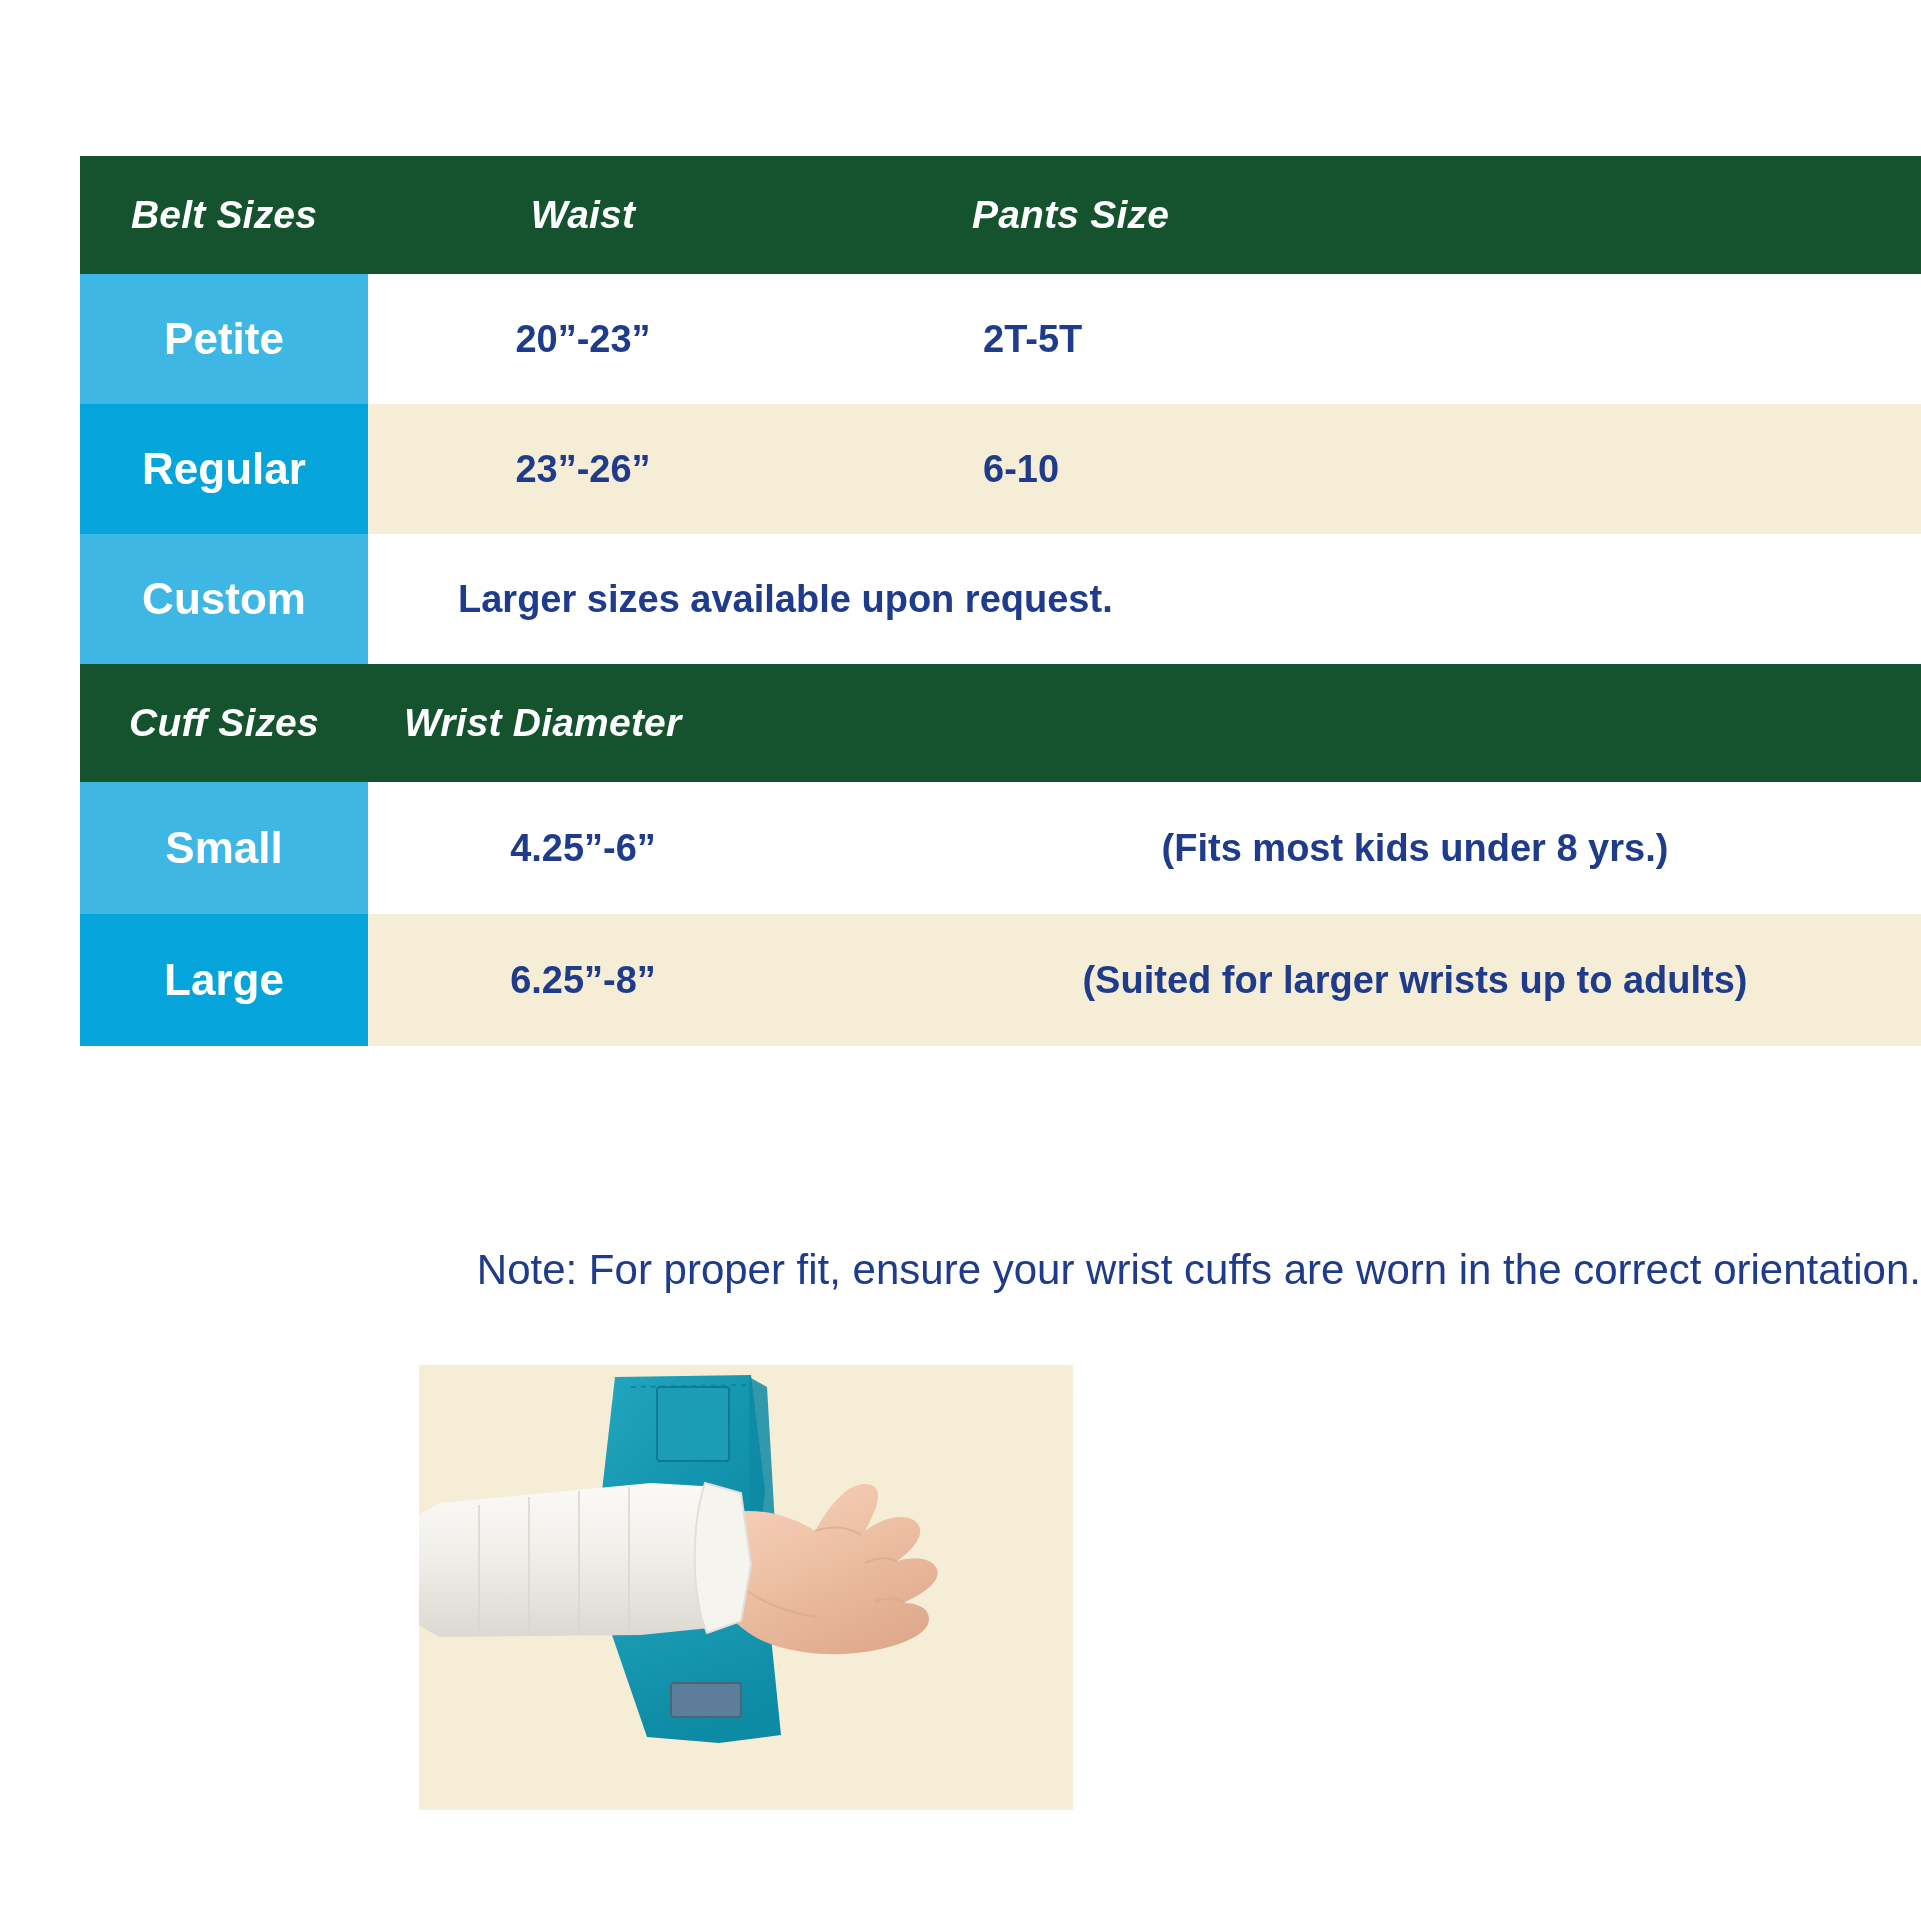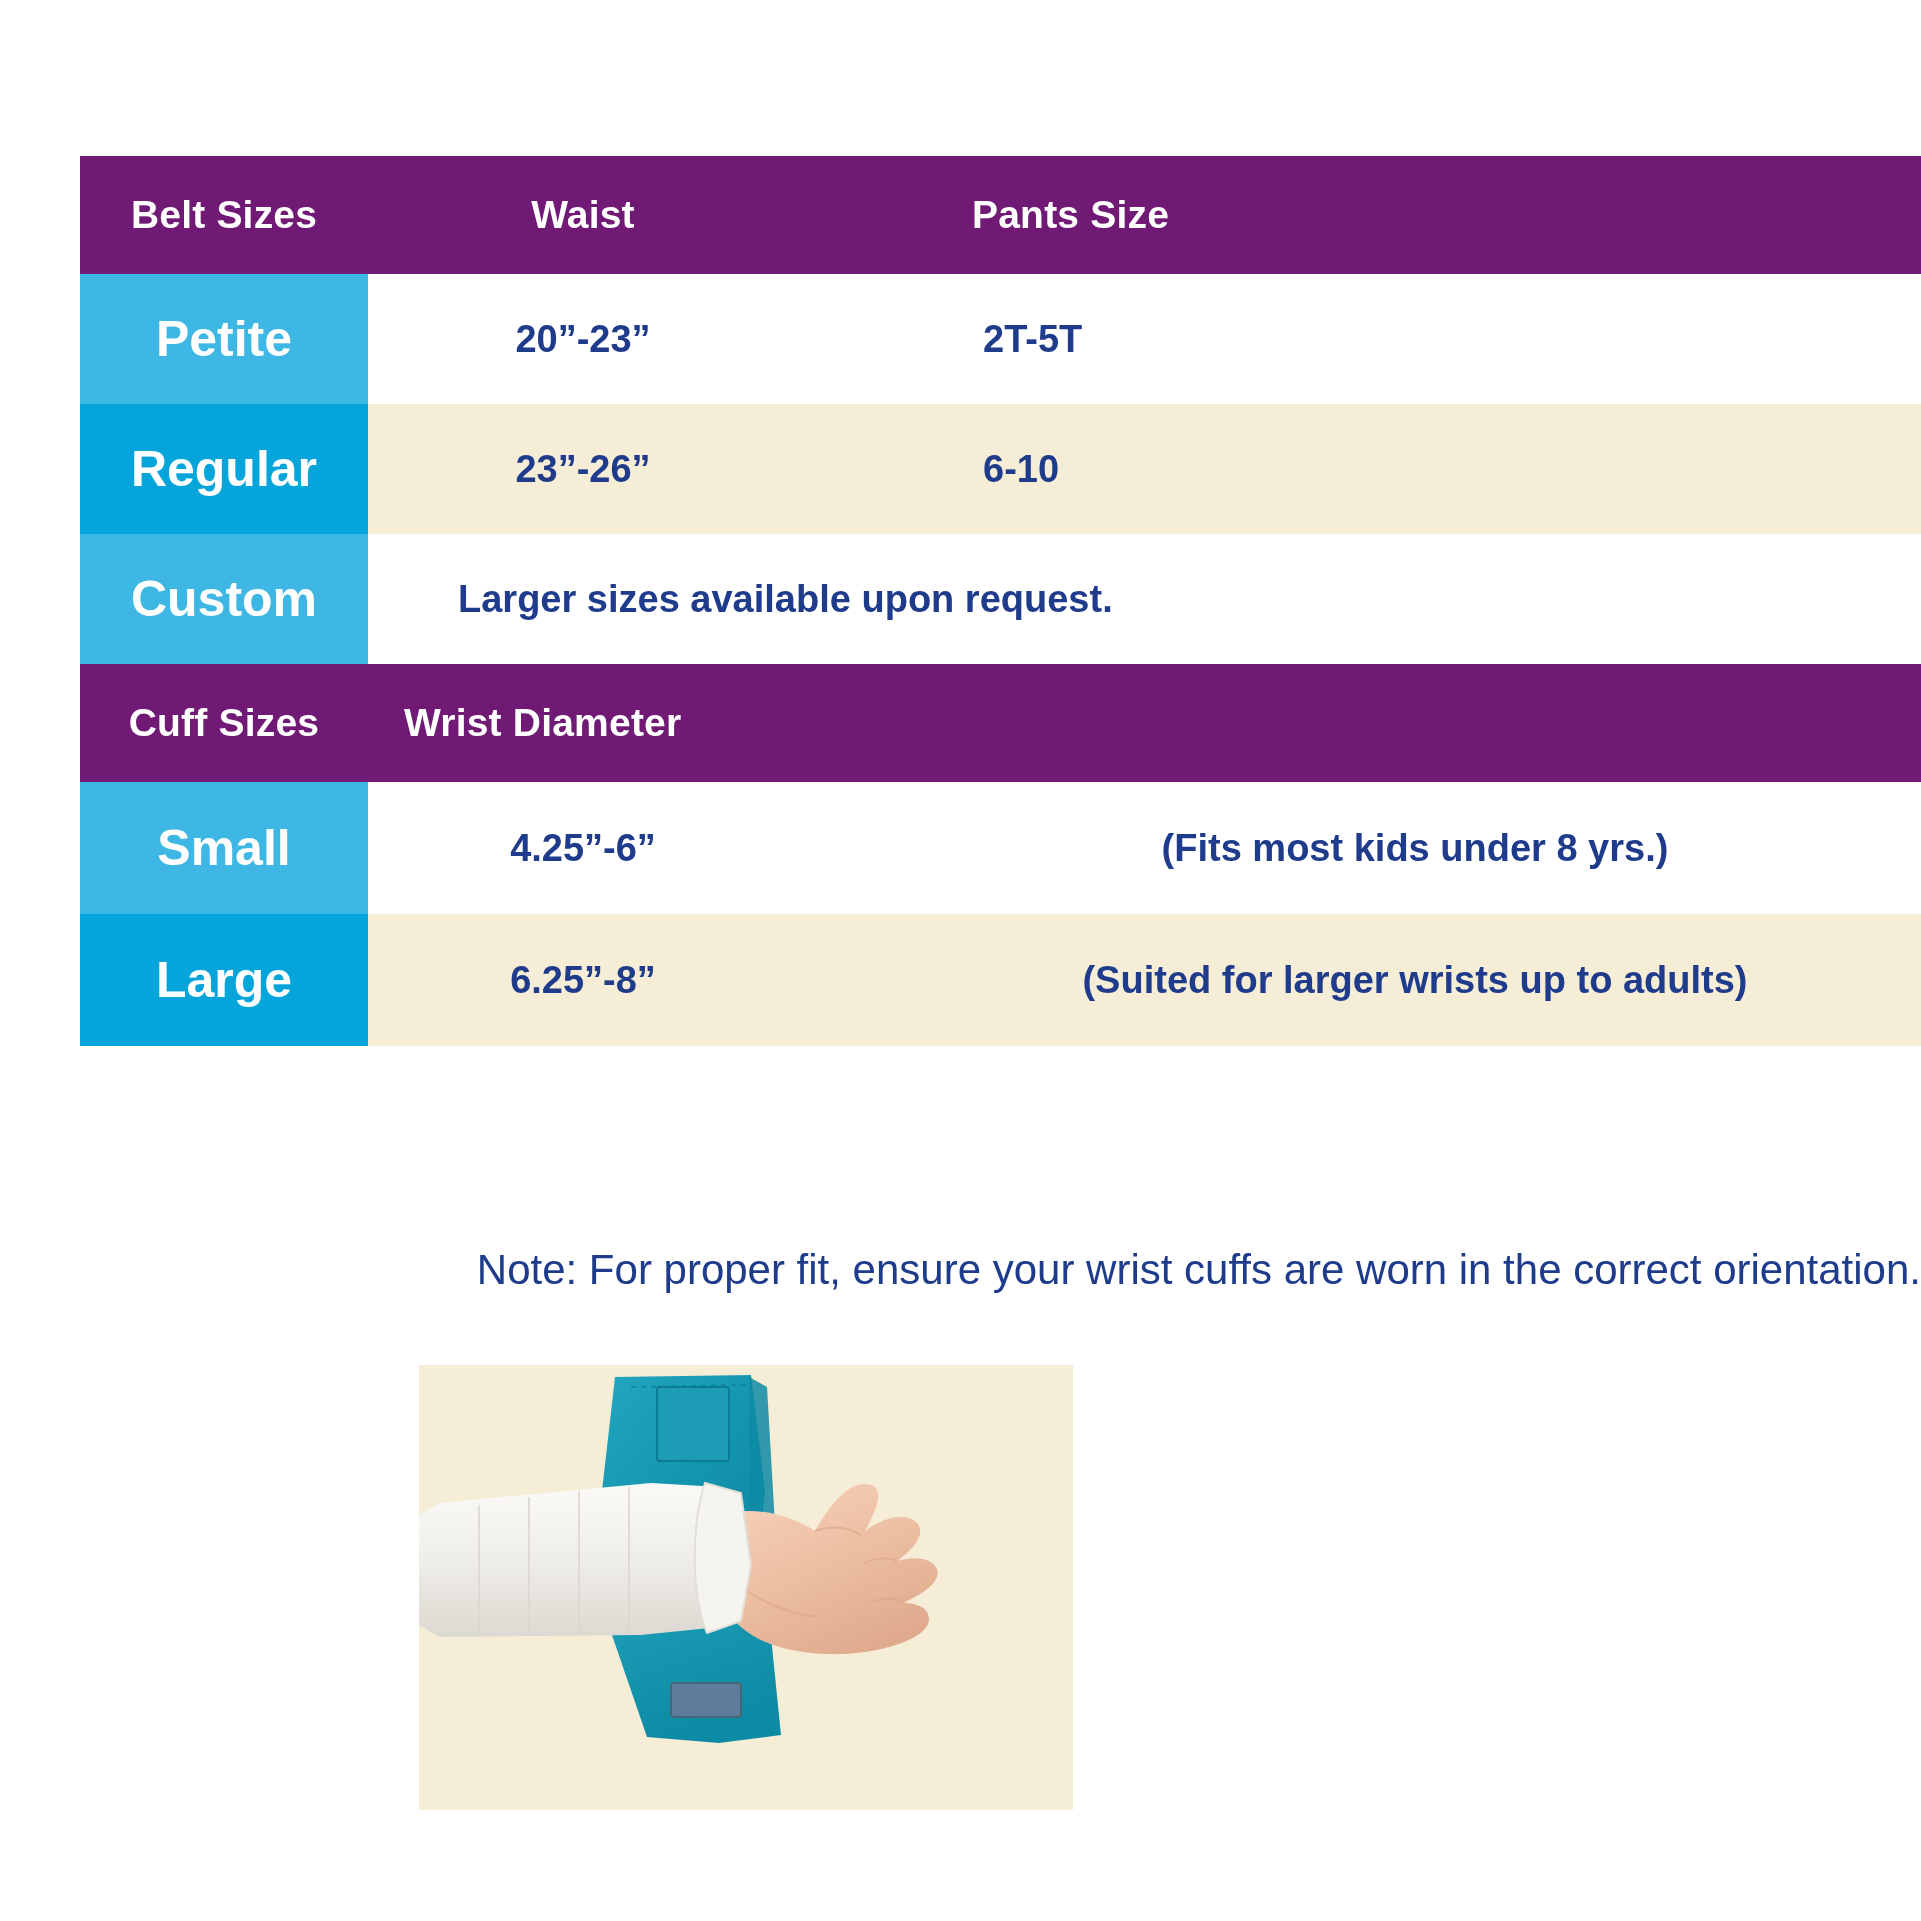--- a/index.html
+++ b/index.html
@@ -36,37 +36,38 @@
     padding: 0;
     vertical-align: middle;
   }
 
   .col-label  { width: 288px; }
   .col-mid    { width: 430px; }
   .col-right  { width: 1060px; }
 
   
   .hdr-cell {
-    background: #701a75;
+    background: #14532d;
     color: #ffffff;
     height: 118px;
     font-weight: bold;
     font-size: 39px;
     letter-spacing: 0.2px;
+    font-style: italic;
   }
   .hdr-label  { text-align: center; }
   .hdr-mid    { text-align: center; }
   .hdr-right  { text-align: center; }
   .hdr-left-al{ text-align: center; }
 
   
   .lbl {
     color: #ffffff;
     font-weight: bold;
-    font-size: 50px;
+    font-size: 44px;
     text-align: center;
     margin-top: 16px;
   }
   .lbl-light { background: #3EB7E4; }
   .lbl-deep  { background: #05A5DC; }
 
   
   .data {
     color: #1F3B8C;
     font-size: 38px;

